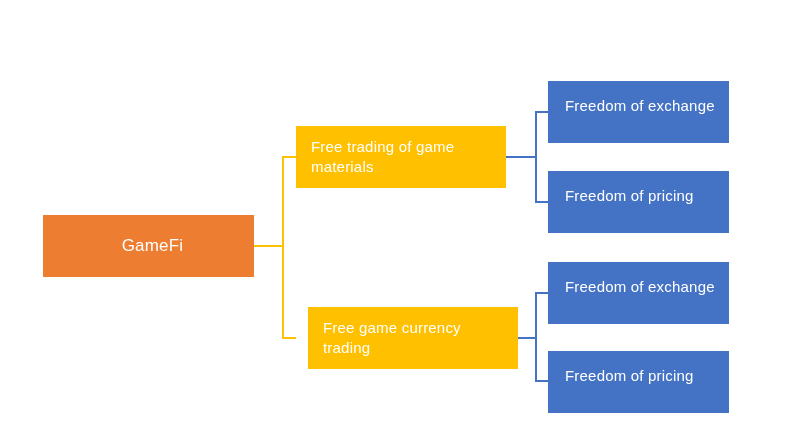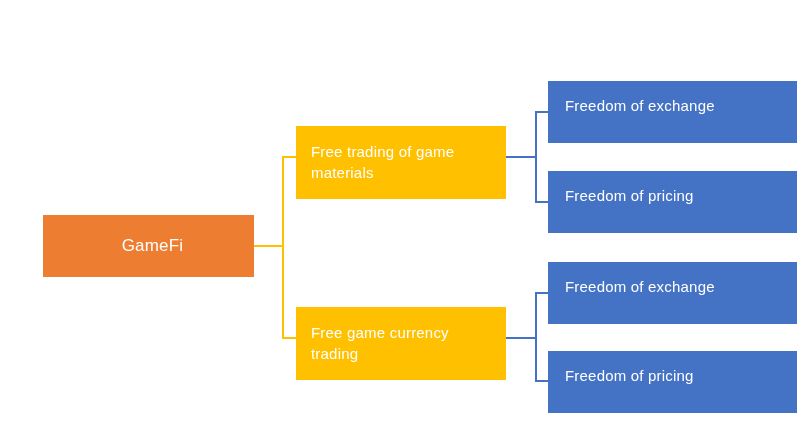--- a/index.html
+++ b/index.html
@@ -26,30 +26,30 @@
     align-items: center;
   }
   .node.root {
     left: 43px; top: 215px; width: 211px; height: 62px;
     background: var(--root-box, #ED7D31);
     justify-content: center;
     font-size: 17px;
     padding-left: 8px;
   }
   .node.branch {
-    width: 210px; height: 73px;
+    width: 210px; height: 62px;
     background: var(--branch-box, #FFC000);
     padding: 4px 28px 4px 15px;
     justify-content: flex-start;
     text-align: left;
   }
   .node.branch1 { left: 296px; top: 126px; }
-  .node.branch2 { left: 296px; top: 307px; }
+  .node.branch2 { left: 308px; top: 307px; }
   .node.leaf {
-    width: 249px; height: 62px;
+    width: 181px; height: 62px;
     background: var(--leaf-box, #4472C4);
     padding: 4px 12px 16px 17px;
     justify-content: flex-start;
     white-space: nowrap;
   }
   .node.leaf1 { left: 548px; top: 81px;  }
   .node.leaf2 { left: 548px; top: 171px; }
   .node.leaf3 { left: 548px; top: 262px; }
   .node.leaf4 { left: 548px; top: 351px; }
 

